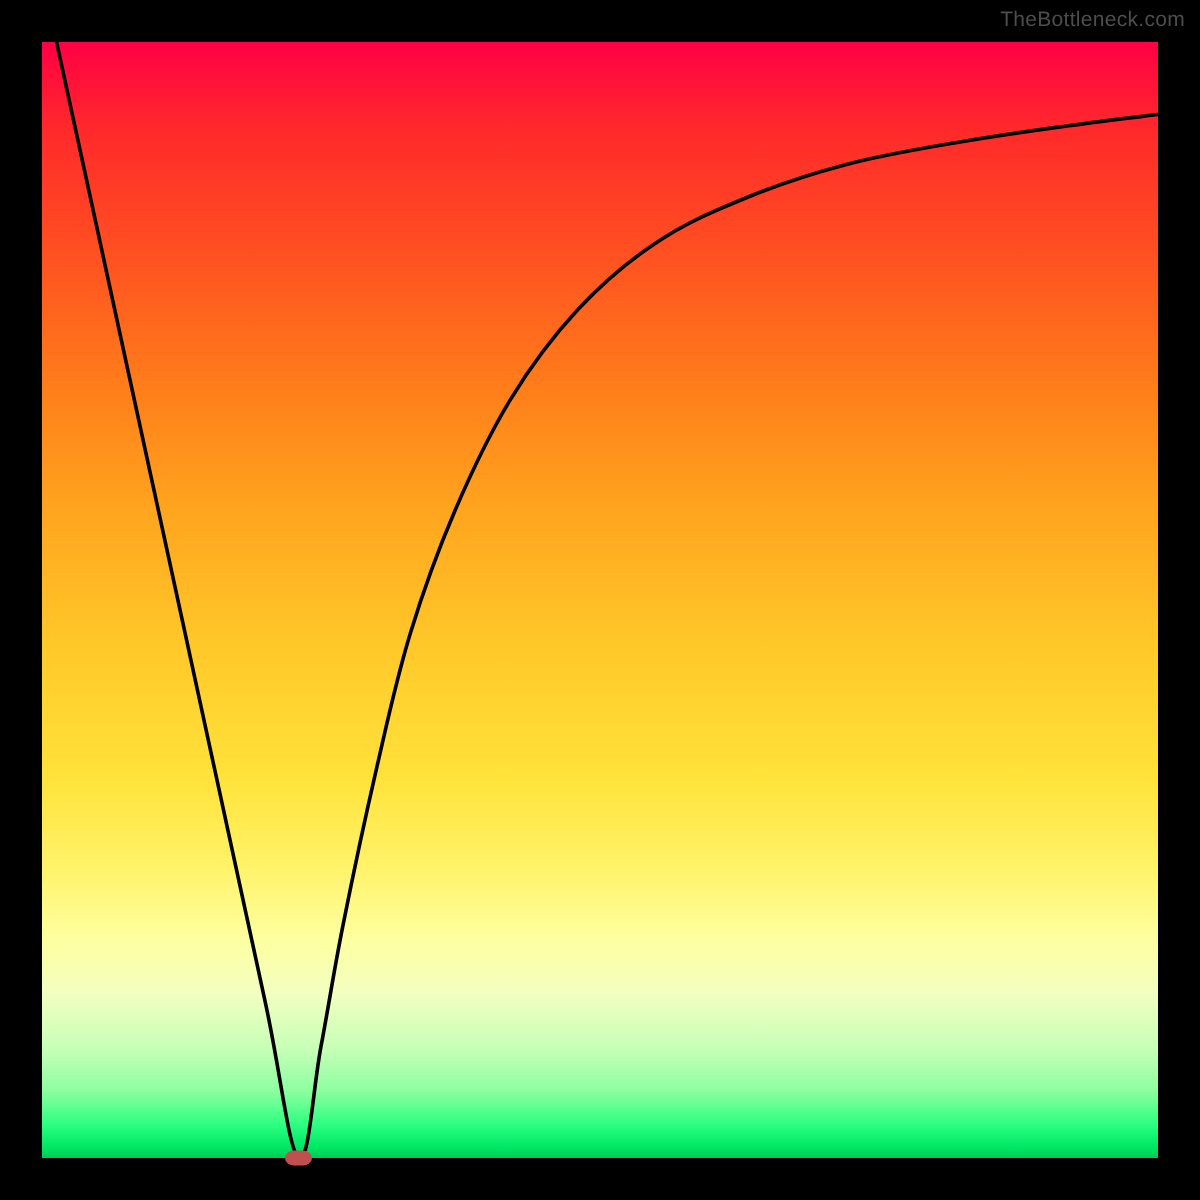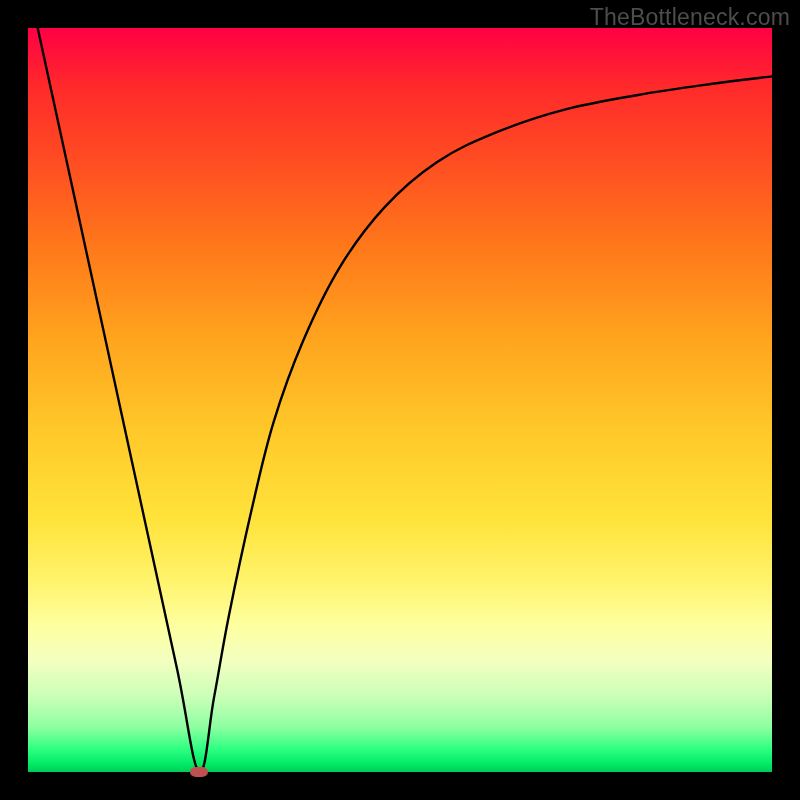--- a/index.html
+++ b/index.html
@@ -40,21 +40,21 @@
       #2cff81 97%,
       #00e865 99%,
       #00cc55 100%
     );
   }
   .watermark {
     position: absolute;
     top: 4px;
     right: 10px;
     color: #4d4d4d;
-    font-size: 23px;
+    font-size: 14px;
     font-weight: 500;
     letter-spacing: 0.2px;
     z-index: 20;
   }
   svg.curve {
     position: absolute;
     left: 0;
     top: 0;
     width: 744px;
     height: 744px;

